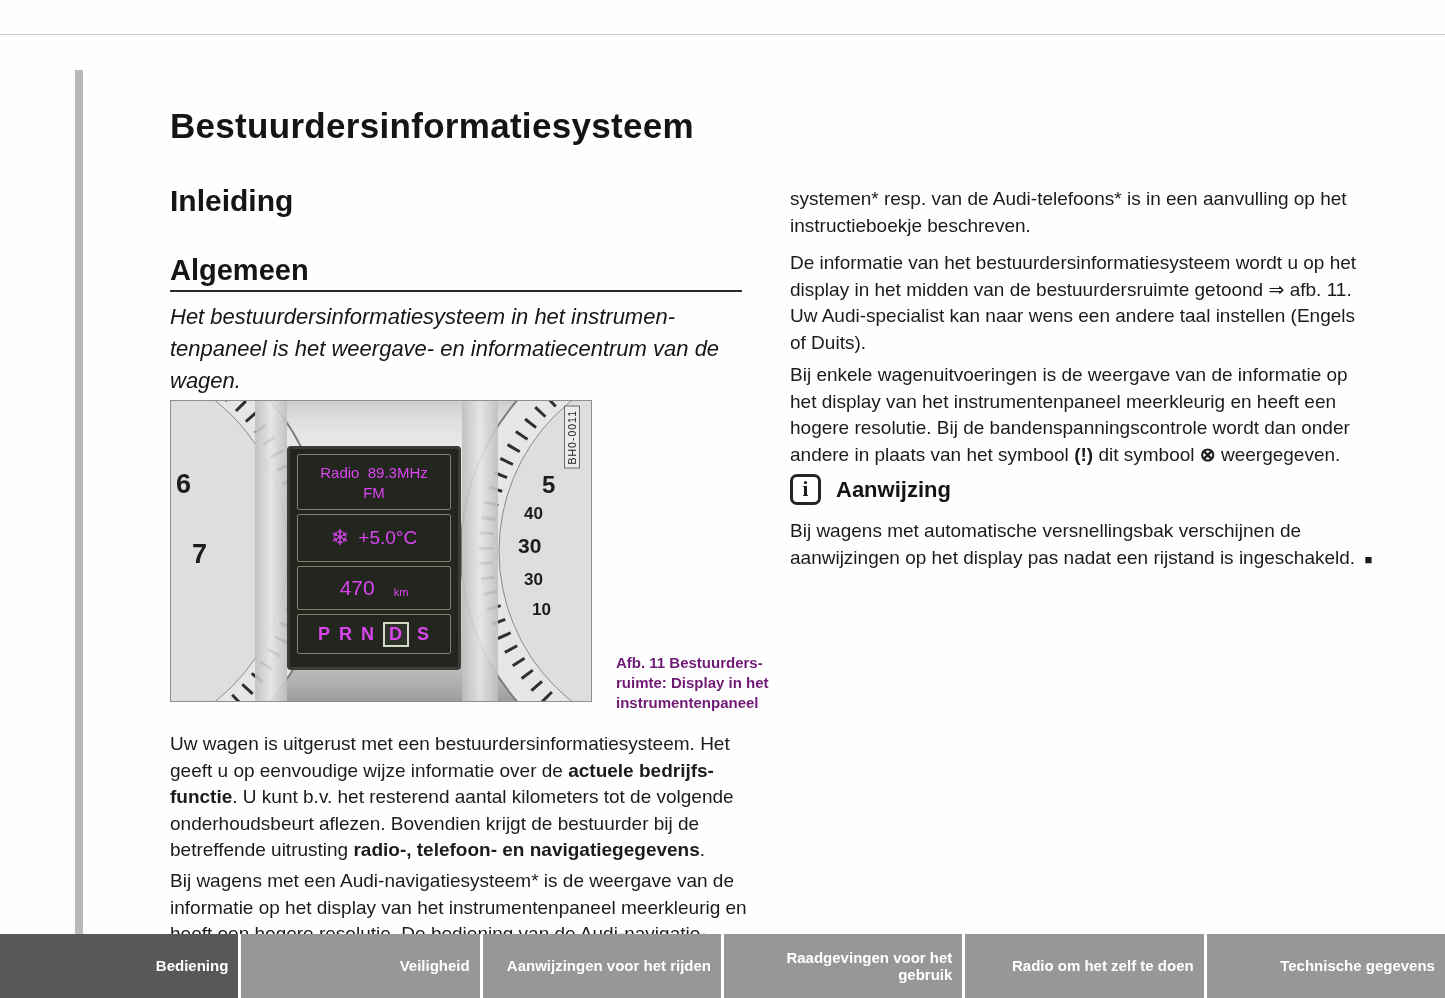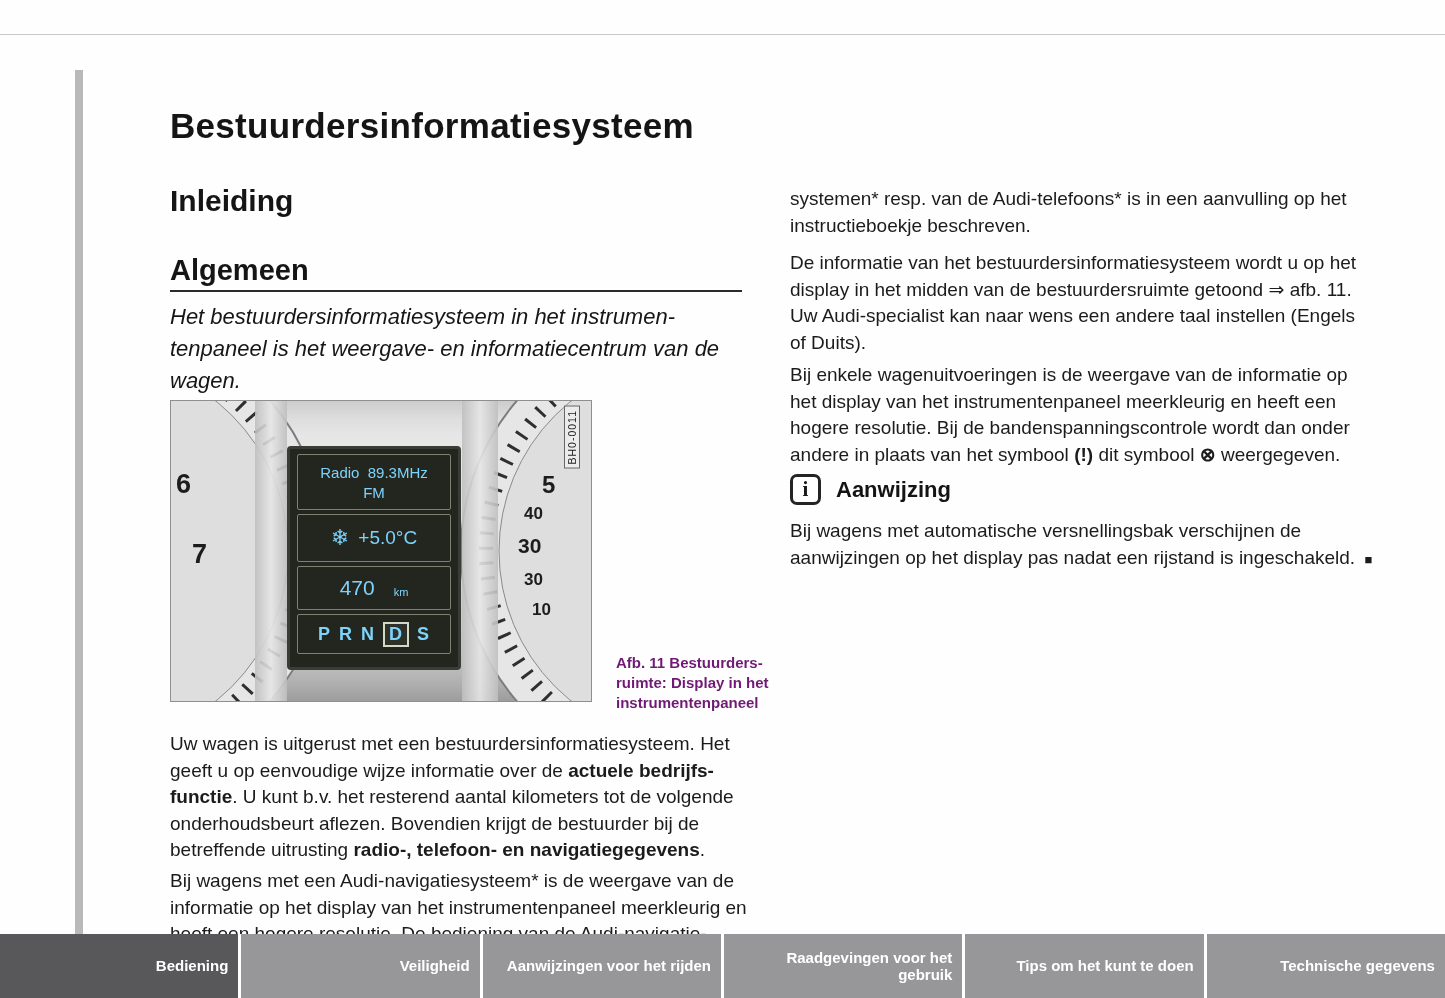--- a/index.html
+++ b/index.html
@@ -28,21 +28,21 @@
   .tick-r0{left:371px;top:70px;font-size:24px;}
   .tick-r1{left:353px;top:103px;font-size:17px;}
   .tick-r2{left:347px;top:133px;font-size:21px;}
   .tick-r3{left:353px;top:169px;font-size:17px;}
   .tick-r4{left:361px;top:199px;font-size:17px;}
   .fig-code{position:absolute;left:393px;top:5px;font-size:10.5px;letter-spacing:1px;color:#222;
     writing-mode:vertical-rl;transform:rotate(180deg);border:1px solid #666;padding:3px 1px;background:rgba(242,242,242,.65);}
 
   .display{position:absolute;left:116px;top:45px;width:174px;height:224px;box-sizing:border-box;
     background:#23261f;border:3px solid #3a3d36;border-radius:4px;padding:3px 5px;
-    display:flex;flex-direction:column;color:#7dd3fc;}
+    display:flex;flex-direction:column;color:#d946ef;}
   .disp-box{border:1px solid #7c8371;border-radius:2px;margin:2px 2px;display:flex;align-items:center;justify-content:center;}
   .disp-radio-box{flex-direction:column;height:54px;gap:3px;}
   .disp-radio{font-size:15px;white-space:pre;}
   .disp-band{font-size:15px;}
   .disp-temp{height:46px;gap:9px;font-size:19px;}
   .snow{font-size:22px;line-height:1;}
   .disp-range{height:42px;font-size:21px;gap:19px;}
   .unit{font-size:11px;margin-top:7px;}
   .disp-gears{height:38px;gap:8px;font-size:18px;font-weight:700;letter-spacing:1px;}
   .gear{display:inline-block;}
@@ -157,20 +157,20 @@
     <div class="footer-tab">
       <span>Veiligheid</span>
     </div>
     <div class="footer-tab">
       <span>Aanwijzingen voor het rijden</span>
     </div>
     <div class="footer-tab">
       <span>Raadgevingen voor het gebruik</span>
     </div>
     <div class="footer-tab">
-      <span>Tips om het kunt te doen</span>
+      <span>Radio om het zelf te doen</span>
     </div>
     <div class="footer-tab">
       <span>Technische gegevens</span>
     </div>
   </div>
 
 </div>
 
 </body></html>

